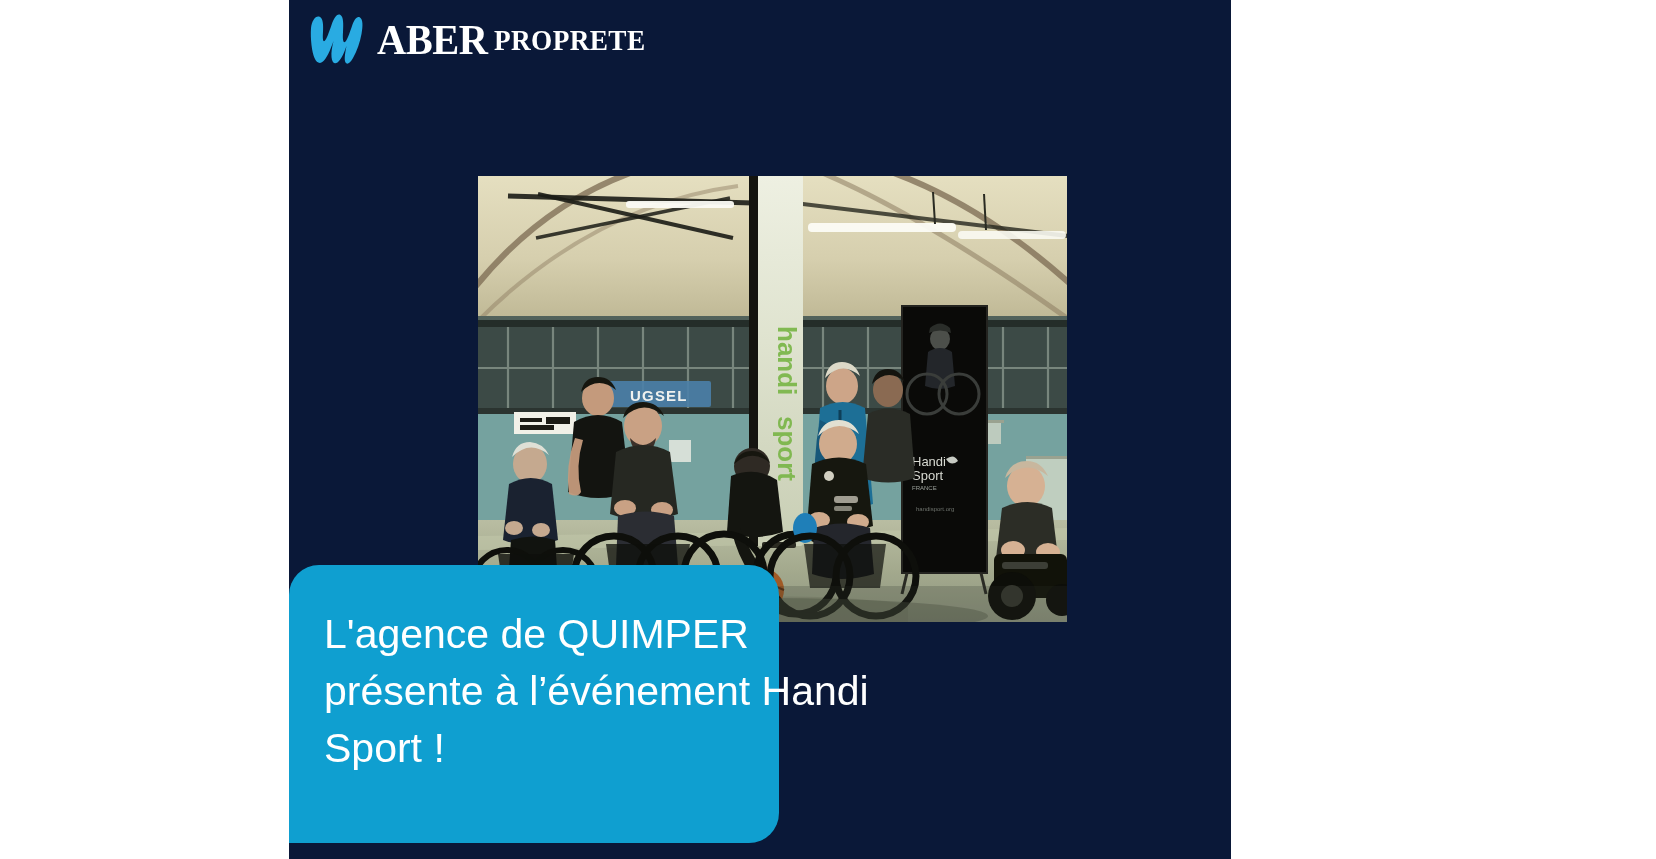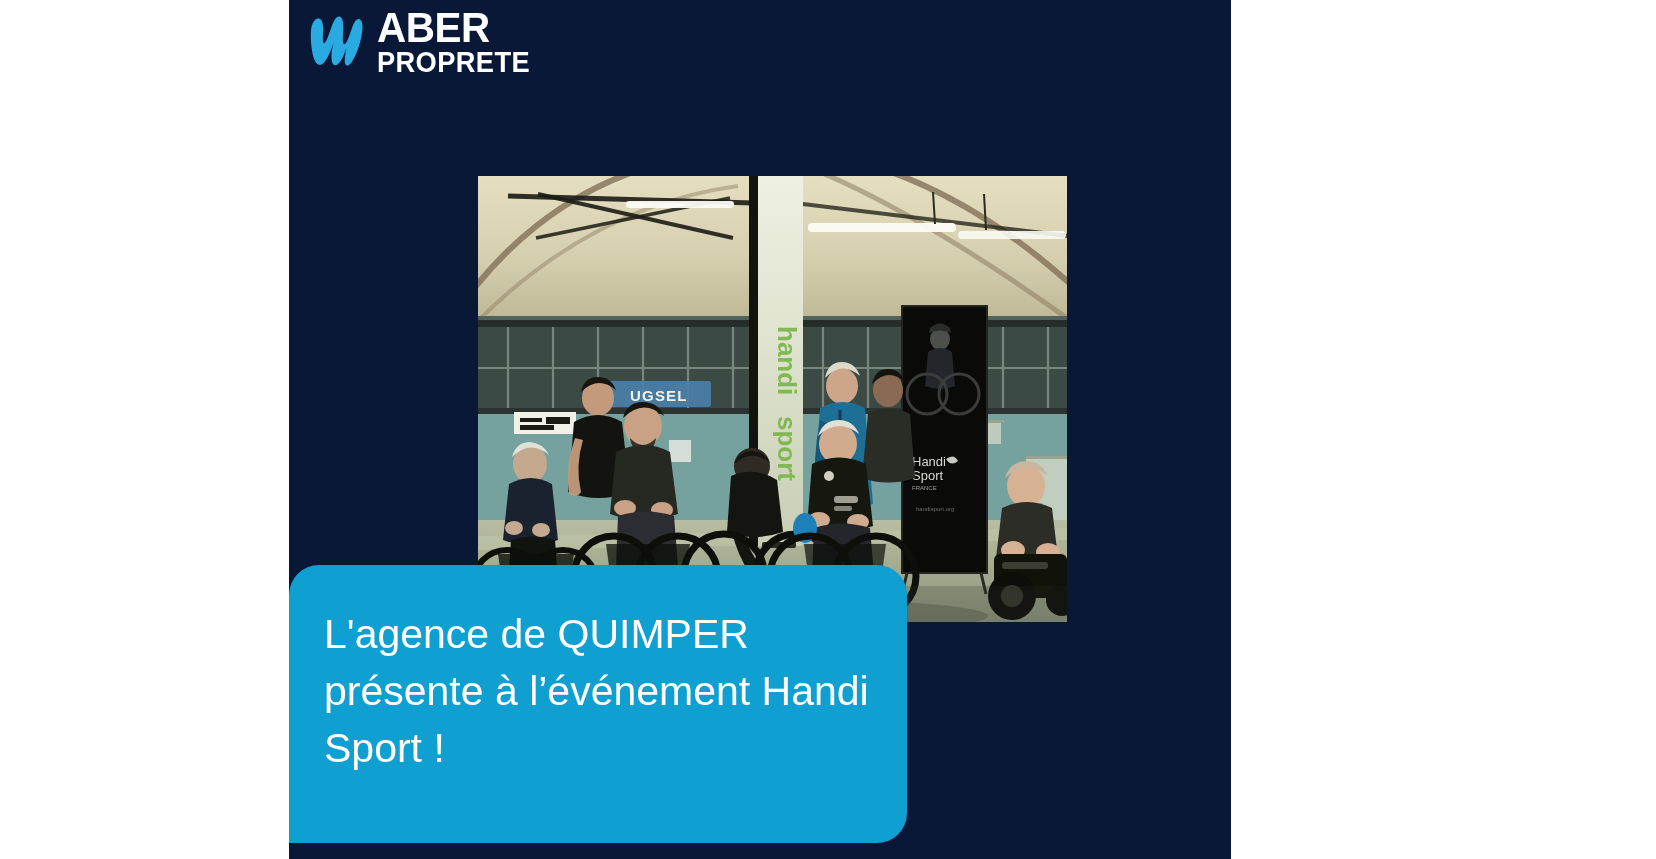--- a/index.html
+++ b/index.html
@@ -41,24 +41,24 @@
     gap: 8px;
   }
   #logo-mark {
     width: 66px;
     height: 66px;
     display: block;
     flex: none;
   }
   #logo-words {
     display: flex;
-    flex-direction: column;
-    align-items: flex-start;
+    align-items: center;
     line-height: 0.92;
     padding-top: 2px;
+    font-family: Liberation Serif, serif;
   }
   .logo-line-1 {
     font-size: 43px;
     font-weight: bold;
     color: #ffffff;
     letter-spacing: -0.5px;
     font-stretch: condensed;
     transform: scaleX(0.94);
     transform-origin: left center;
   }
@@ -82,21 +82,21 @@
     overflow: hidden;
     background: #3a4434;
   }
   #photo svg { display: block; width: 100%; height: 100%; }
 
   
   #caption {
     position: absolute;
     left: 0px;
     top: 565px;
-    width: 618px;
+    width: 490px;
     height: 278px;
     background: #0f9fd0;
     border-top-right-radius: 30px;
     border-bottom-right-radius: 30px;
     border-top-left-radius: 30px;
     border-bottom-left-radius: 0px;
   }
   #caption-text {
     position: absolute;
     left: 35px;

